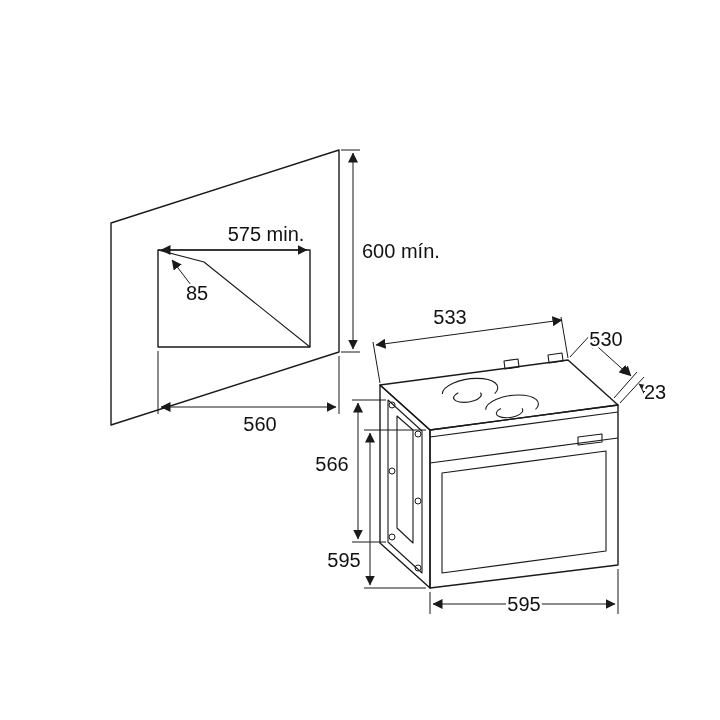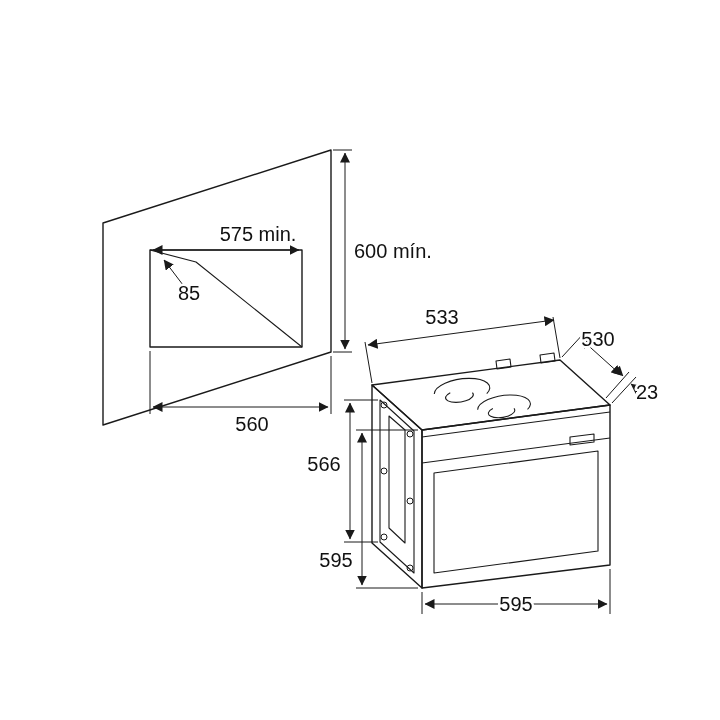--- a/index.html
+++ b/index.html
@@ -1,19 +1,20 @@
 <!DOCTYPE html>
 <html style="--line: #1a1a1a; --bg: #ffffff;"><head>
 <meta charset="utf-8">
 <style>
   :root { --line:#1a1a1a; --bg:#ffffff; }
   html,body { margin:0; padding:0; background:var(--bg); }
   .stage {
     position:relative; width:640px; height:720px; background:var(--bg);
     font-family:"Liberation Sans", sans-serif;
+    margin-left:8px;
   }
   svg { display:block; }
   .o  { fill:none; stroke:var(--line); stroke-width:1.4; stroke-linejoin:round; stroke-linecap:round; }
   .o2 { fill:none; stroke:var(--line); stroke-width:1.1; stroke-linejoin:round; }
   .d  { fill:none; stroke:var(--line); stroke-width:1; }
   .hole { fill:none; stroke:var(--line); stroke-width:1; }
   .dim-label {
     font-family:"Liberation Sans", sans-serif;
     font-size:20px; fill:#111;
     paint-order:stroke; stroke:#ffffff; stroke-width:5px; stroke-linejoin:round;

